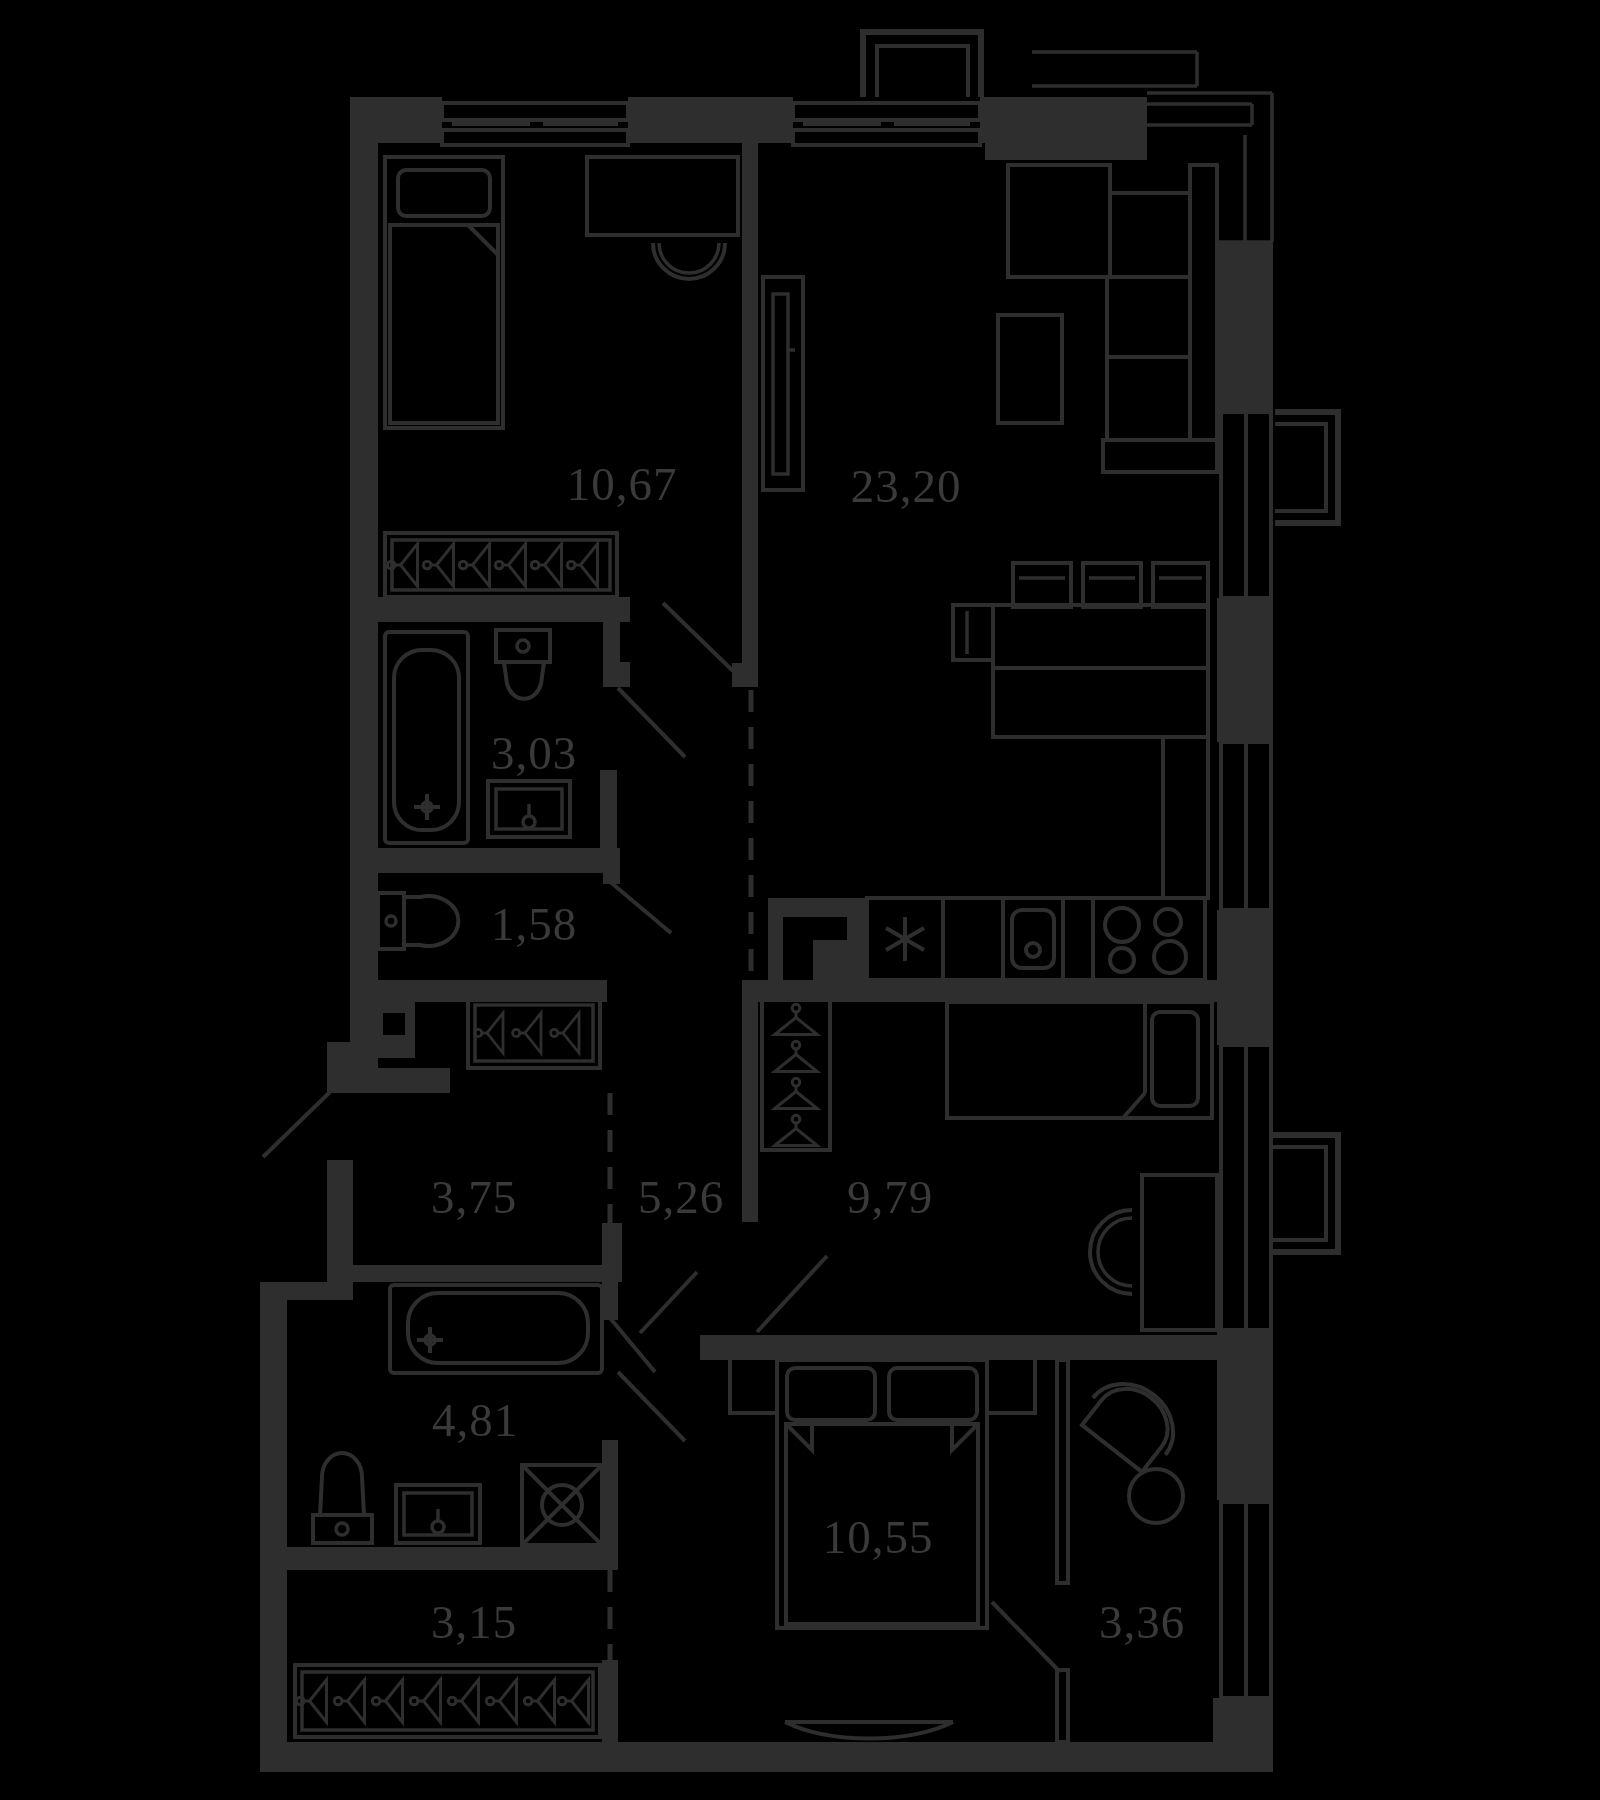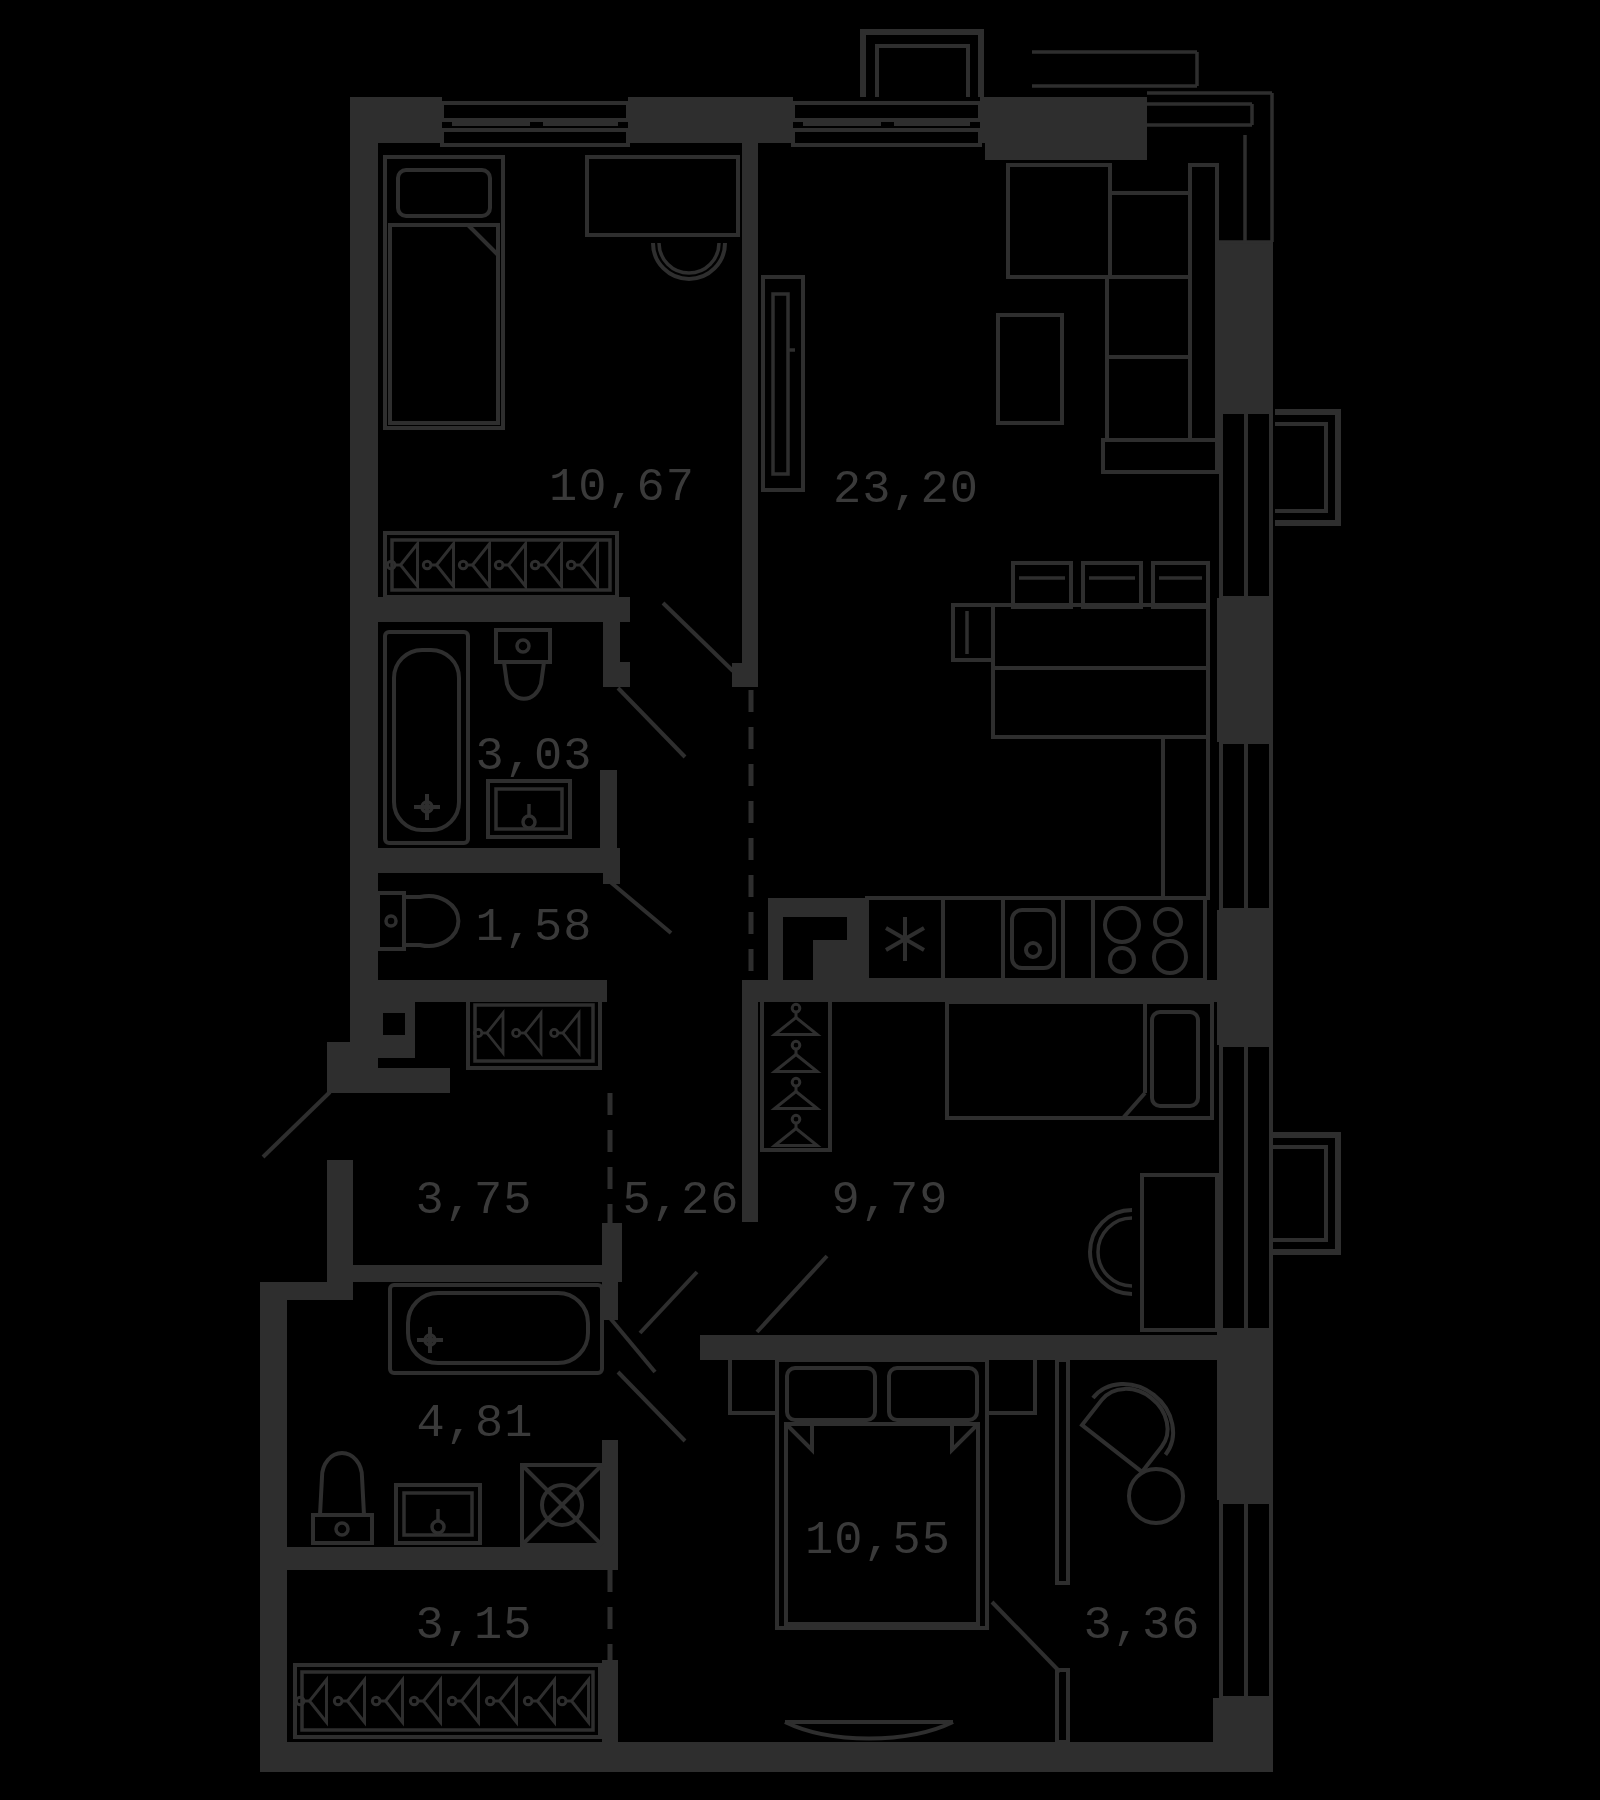--- a/index.html
+++ b/index.html
@@ -1,17 +1,17 @@
 <!DOCTYPE html>
 <html><head>
 <meta charset="utf-8">
 <style>
   html,body{margin:0;padding:0;background:#000;}
   .stage{position:relative;width:1344px;height:1800px;background:#000;overflow:hidden;
-         font-family:Liberation Mono, monospace;}
+         font-family:Liberation Serif, serif;}
   svg{display:block}
   .wall{fill:#2e2e2e;stroke:none}
   .ln{fill:none;stroke:#2e2e2e;stroke-width:4;stroke-linecap:butt}
   .ln2{fill:none;stroke:#2e2e2e;stroke-width:6}
   .thin{fill:none;stroke:#2e2e2e;stroke-width:3.5}
   .dash{fill:none;stroke:#2e2e2e;stroke-width:5;stroke-dasharray:22 15}
   .blk{fill:#000;stroke:none}
   .lbl{fill:#3a3a3a;font-size:47px;letter-spacing:1px;font-weight:500;text-anchor:middle}
 </style>
 </head>

